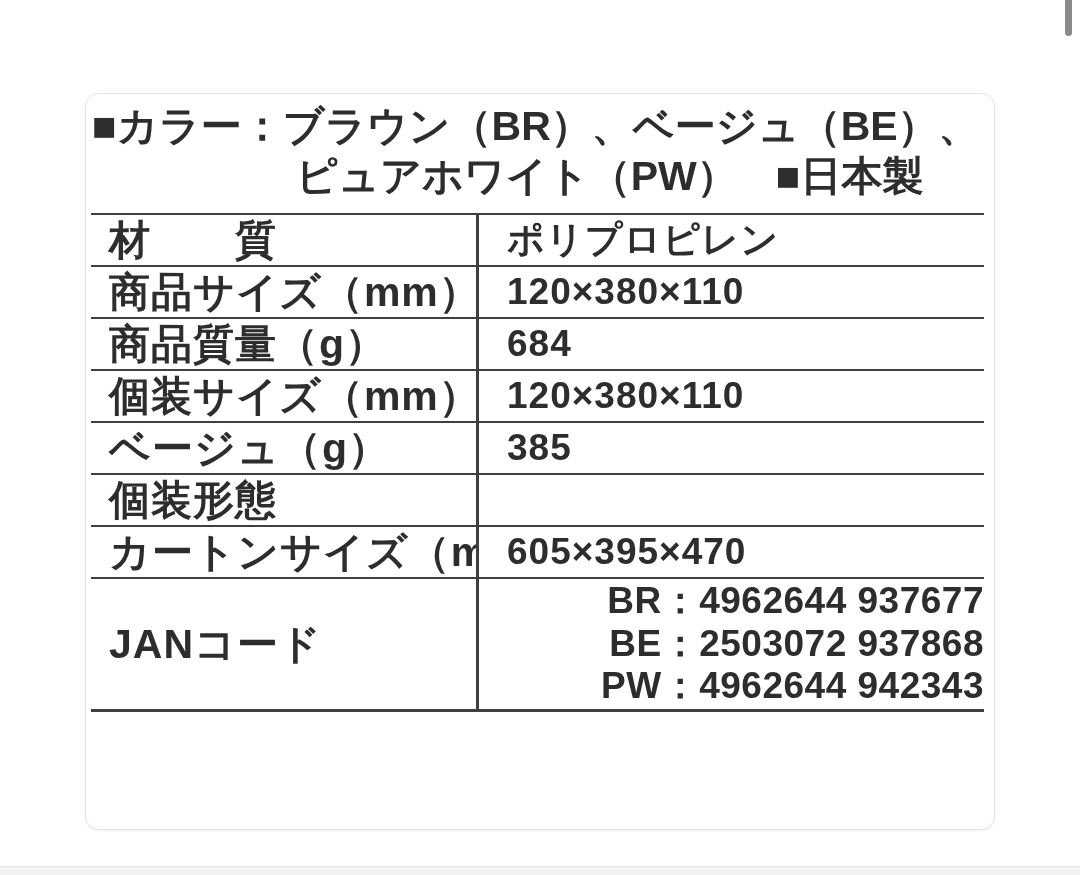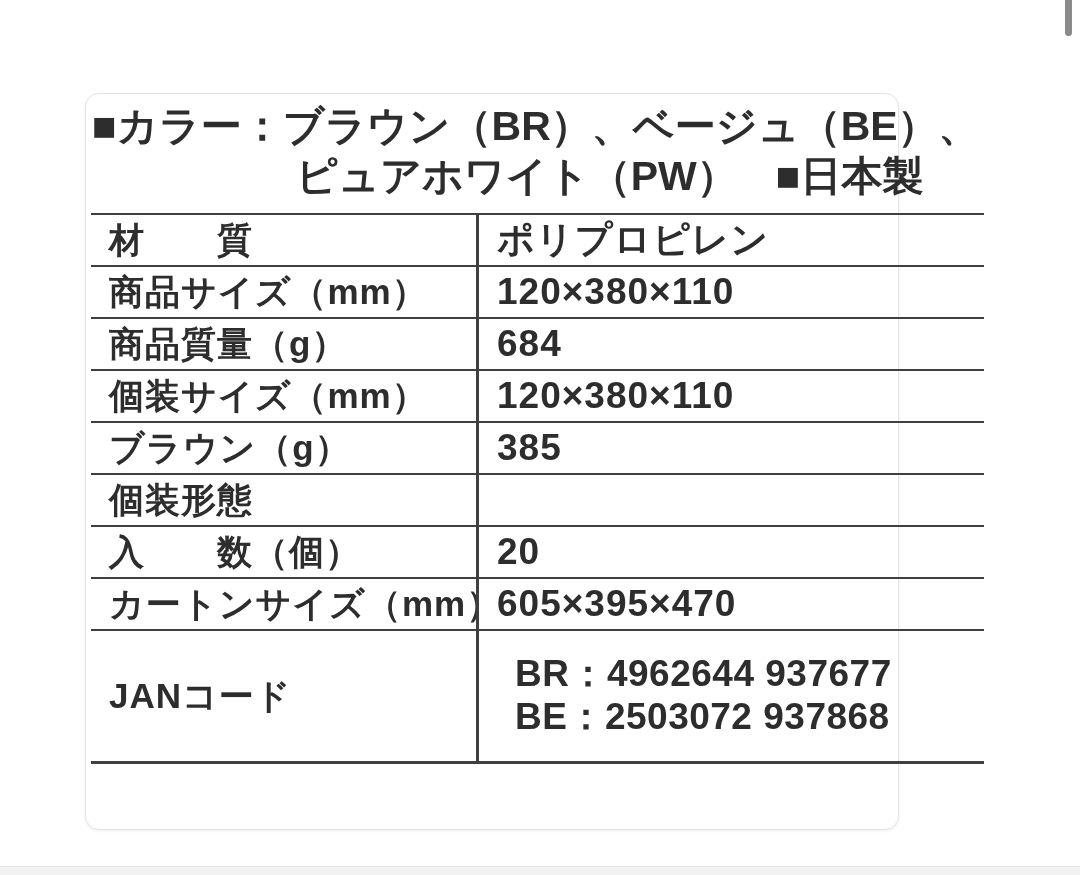--- a/index.html
+++ b/index.html
@@ -10,21 +10,21 @@
     position:absolute; top:0; right:8px; width:7px; height:36px;
     background:#8a8a8a; border-radius:0 0 4px 4px;
   }
 
   .footer-strip{
     position:absolute; left:0; right:0; bottom:0; height:9px;
     background:#f2f2f2; border-top:1px solid #e3e3e3;
   }
 
   .spec-card{
-    position:absolute; left:85px; top:93px; width:814px; height:737px;
+    position:absolute; left:85px; top:93px; width:910px; height:737px;
     background:#ffffff; border:1px solid #e4e4e4; border-radius:14px;
     box-shadow:0 1px 3px rgba(0,0,0,0.07);
     color:#2d2d2d;
   }
 
   .card-header{
     position:absolute; left:6px; top:7px; width:898px;
     font-size:41px; font-weight:700; line-height:1.22; color:#2d2d2d;
     white-space:nowrap;
   }
@@ -37,32 +37,32 @@
   }
   .spec-row{
     display:flex; height:52px; border-bottom:2px solid #3f3f3f;
   }
   .spec-row.jan-row{ height:133px; border-bottom:3px solid #3f3f3f; }
   .cell-label{
     width:388px; flex:0 0 388px;
     display:flex; align-items:center;
     padding-left:18px;
     border-right:3px solid #3f3f3f;
-    font-size:35px; font-weight:700; letter-spacing:1px;
+    font-size:41px; font-weight:700; letter-spacing:1px;
     white-space:nowrap; overflow:hidden;
   }
   .cell-value{
     flex:1; display:flex; align-items:center;
-    padding-left:18px;
+    padding-left:28px;
     font-size:37px; font-weight:700; letter-spacing:1px;
     white-space:nowrap; overflow:hidden;
   }
   .jan-row .cell-value{
-    flex-direction:column; align-items:flex-start; justify-content:center;
-    padding-left:36px; font-size:37px; line-height:1.15; letter-spacing:0.5px;
+    flex-direction:column; align-items:flex-end; justify-content:center;
+    padding-left:12px; font-size:37px; line-height:1.15; letter-spacing:0.5px;
   }
 </style>
 </head>
 <body>
 
 <div class="spec-card">
 
   <div class="card-header">
     <div class="header-line1">■カラー：ブラウン（BR）、ベージュ（BE）、</div>
     <div class="header-line2">
@@ -87,44 +87,41 @@
       <div class="cell-label">商品質量（g）</div>
       <div class="cell-value">684</div>
     </div>
 
     <div class="spec-row">
       <div class="cell-label">個装サイズ（mm）</div>
       <div class="cell-value">120×380×110</div>
     </div>
 
     <div class="spec-row">
-      <div class="cell-label">ブラウン（g）</div>
+      <div class="cell-label">ベージュ（g）</div>
       <div class="cell-value">385</div>
     </div>
 
     <div class="spec-row">
       <div class="cell-label">個装形態</div>
     </div>
 
-    <div class="spec-row">
-      <div class="cell-label">入　　数（個）</div>
-      <div class="cell-value">20</div>
-    </div>
 
     <div class="spec-row">
       <div class="cell-label">カートンサイズ（mm）</div>
       <div class="cell-value">605×395×470</div>
     </div>
 
 
     <div class="spec-row jan-row">
       <div class="cell-label">JANコード</div>
       <div class="cell-value">
         <span>BR：4962644 937677</span>
         <span>BE：2503072 937868</span>
+        <span>PW：4962644 942343</span>
       </div>
     </div>
 
   </div>
 </div>
 
 <div class="scrollbar-thumb"></div>
 <div class="footer-strip"></div>
 
 </body></html>

